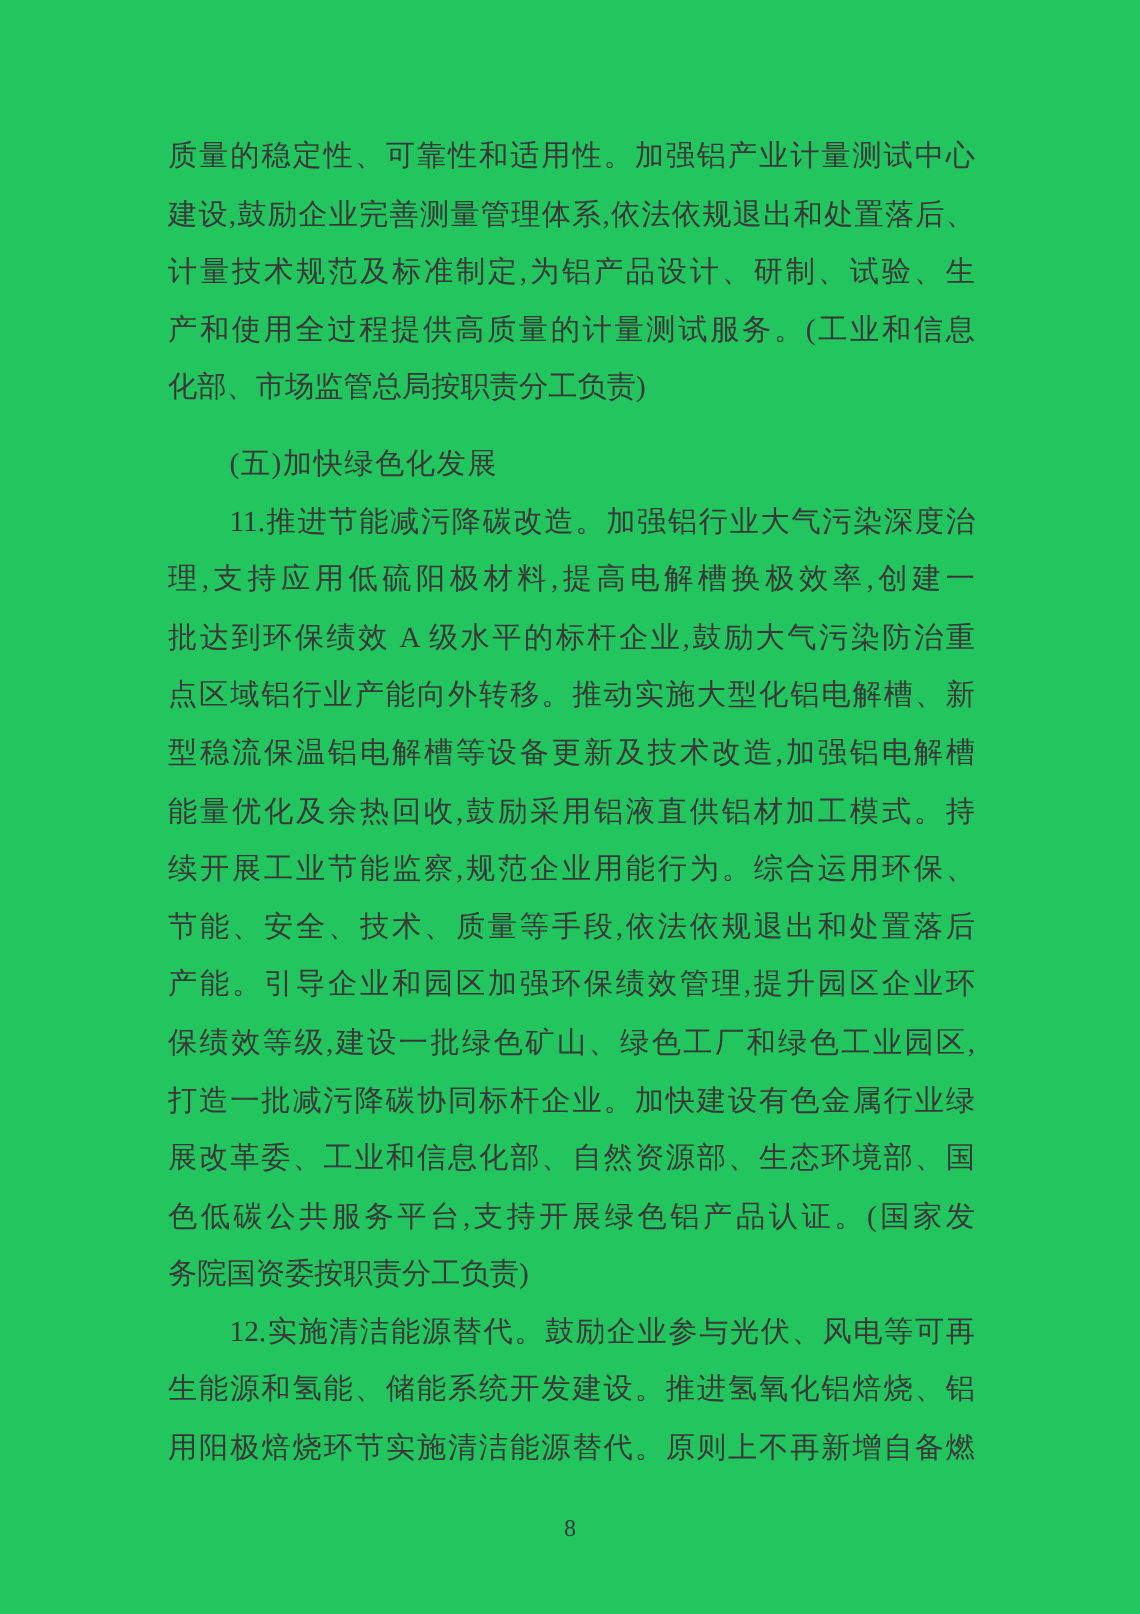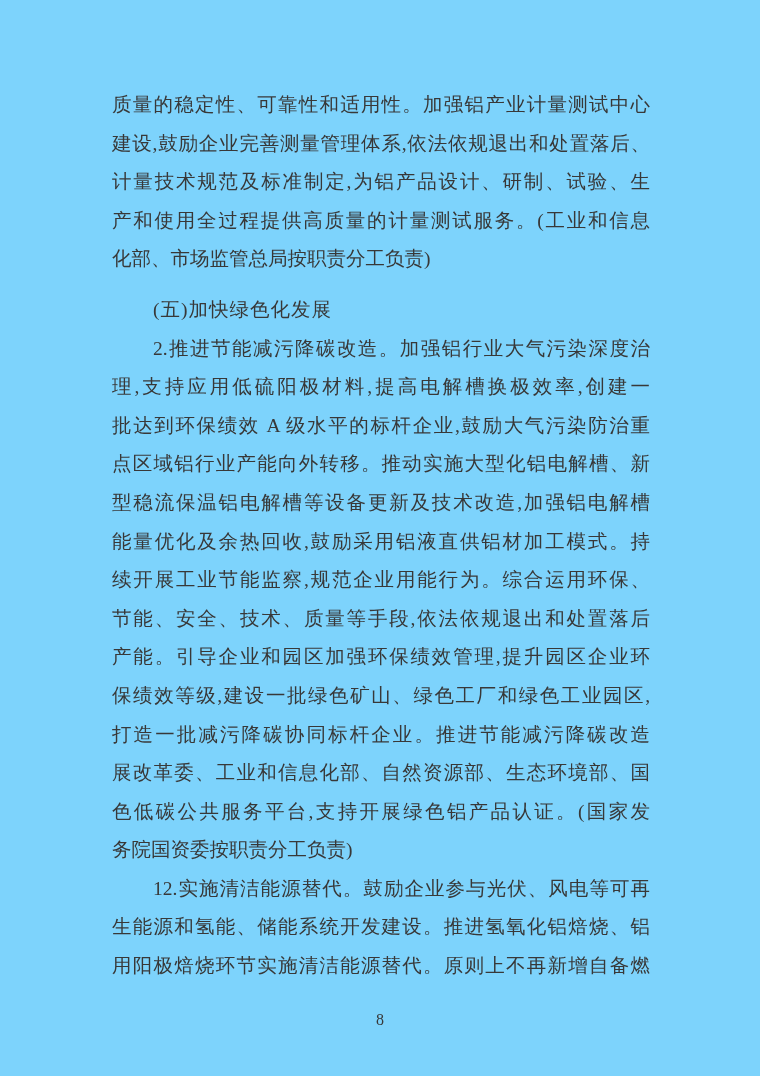--- a/index.html
+++ b/index.html
@@ -5,21 +5,21 @@
   html, body {
     margin: 0;
     padding: 0;
     background: #e8e8e8;
   }
   .page {
     position: relative;
     width: 760px;
     height: 1076px;
     margin: 0 auto;
-    background: #7dd3fc;
+    background: #22c55e;
     overflow: hidden;
     font-family: "Liberation Serif", "DejaVu Serif", serif;
     color: #383838;
   }
   .content {
     position: absolute;
     left: 112px;
     top: 86px;
     width: 538px;
   }
@@ -65,31 +65,31 @@
         <div class="line">质量的稳定性、可靠性和适用性。加强铝产业计量测试中心</div>
         <div class="line">建设,鼓励企业完善测量管理体系,依法依规退出和处置落后、</div>
         <div class="line">计量技术规范及标准制定,为铝产品设计、研制、试验、生</div>
         <div class="line">产和使用全过程提供高质量的计量测试服务。(工业和信息</div>
         <div class="line last">化部、市场监管总局按职责分工负责)</div>
       </div>
       <div class="para heading">
         <div class="line indent last">(五)加快绿色化发展</div>
       </div>
       <div class="para body">
-        <div class="line indent">2.推进节能减污降碳改造。加强铝行业大气污染深度治</div>
+        <div class="line indent">11.推进节能减污降碳改造。加强铝行业大气污染深度治</div>
         <div class="line">理,支持应用低硫阳极材料,提高电解槽换极效率,创建一</div>
         <div class="line">批达到环保绩效 A 级水平的标杆企业,鼓励大气污染防治重</div>
         <div class="line">点区域铝行业产能向外转移。推动实施大型化铝电解槽、新</div>
         <div class="line">型稳流保温铝电解槽等设备更新及技术改造,加强铝电解槽</div>
         <div class="line">能量优化及余热回收,鼓励采用铝液直供铝材加工模式。持</div>
         <div class="line">续开展工业节能监察,规范企业用能行为。综合运用环保、</div>
         <div class="line">节能、安全、技术、质量等手段,依法依规退出和处置落后</div>
         <div class="line">产能。引导企业和园区加强环保绩效管理,提升园区企业环</div>
         <div class="line">保绩效等级,建设一批绿色矿山、绿色工厂和绿色工业园区,</div>
-        <div class="line">打造一批减污降碳协同标杆企业。推进节能减污降碳改造</div>
+        <div class="line">打造一批减污降碳协同标杆企业。加快建设有色金属行业绿</div>
         <div class="line">展改革委、工业和信息化部、自然资源部、生态环境部、国</div>
         <div class="line">色低碳公共服务平台,支持开展绿色铝产品认证。(国家发</div>
         <div class="line last">务院国资委按职责分工负责)</div>
       </div>
       <div class="para body">
         <div class="line indent">12.实施清洁能源替代。鼓励企业参与光伏、风电等可再</div>
         <div class="line">生能源和氢能、储能系统开发建设。推进氢氧化铝焙烧、铝</div>
         <div class="line">用阳极焙烧环节实施清洁能源替代。原则上不再新增自备燃</div>
       </div>
     </div>

